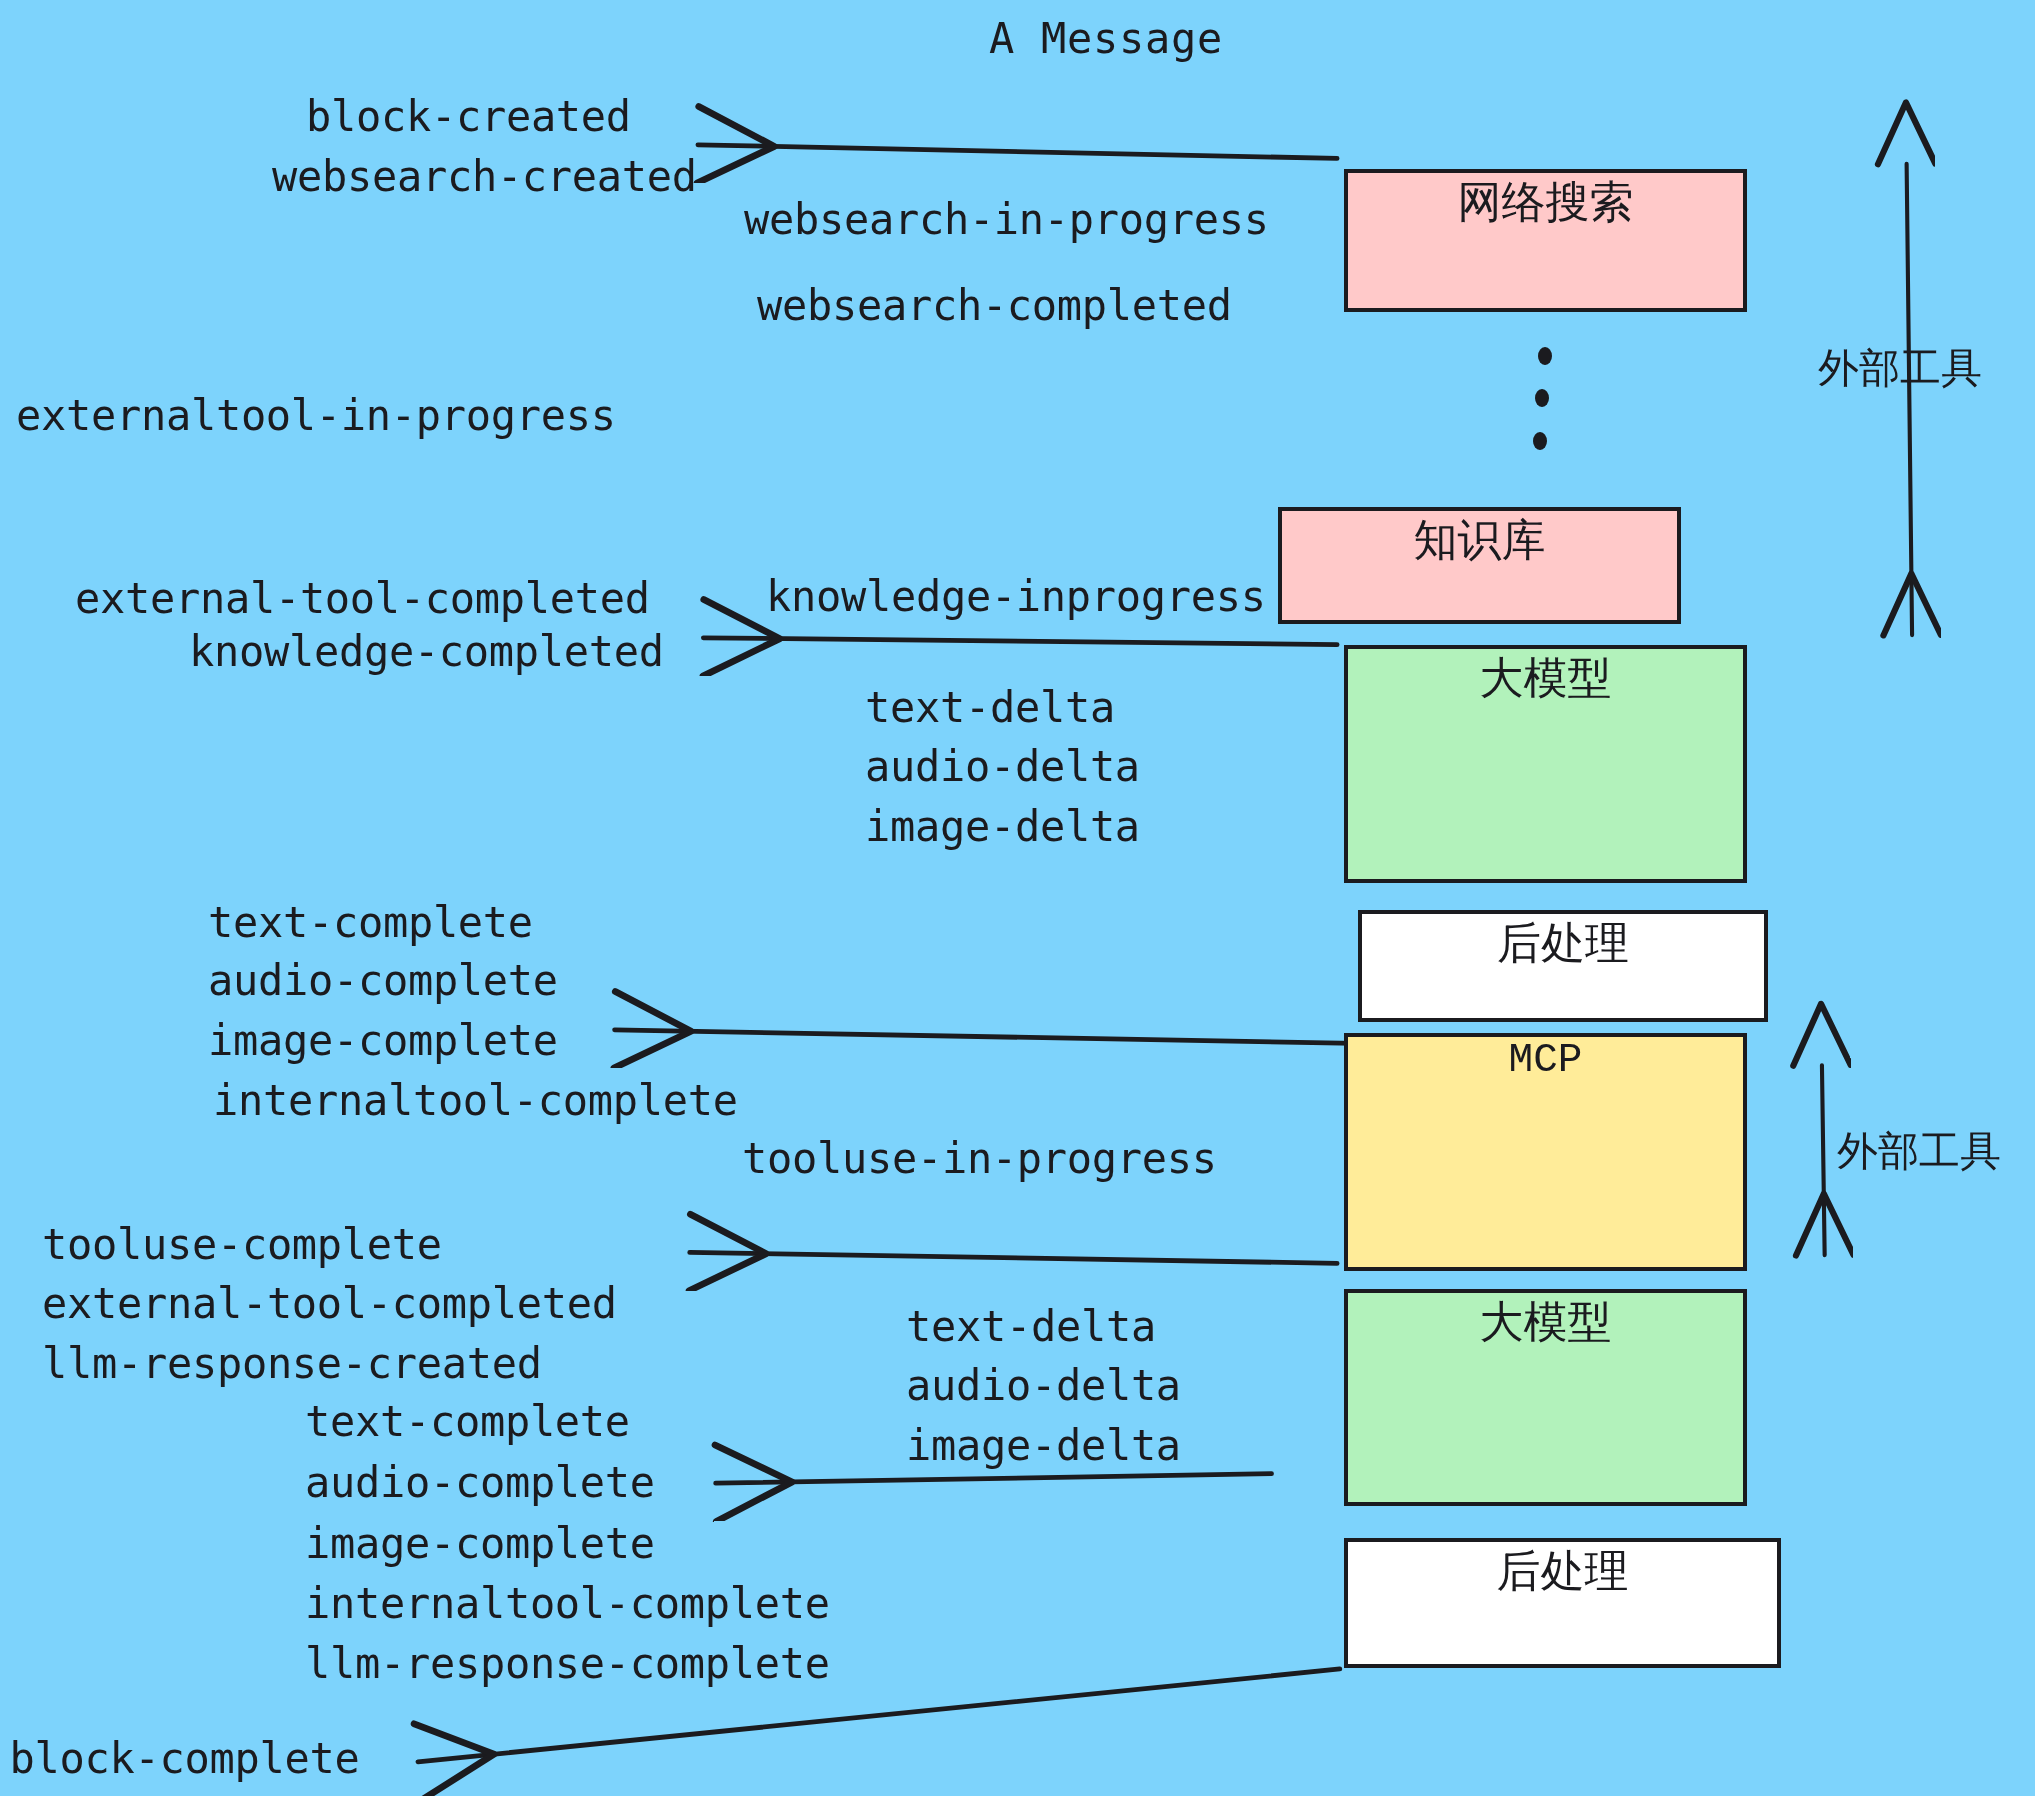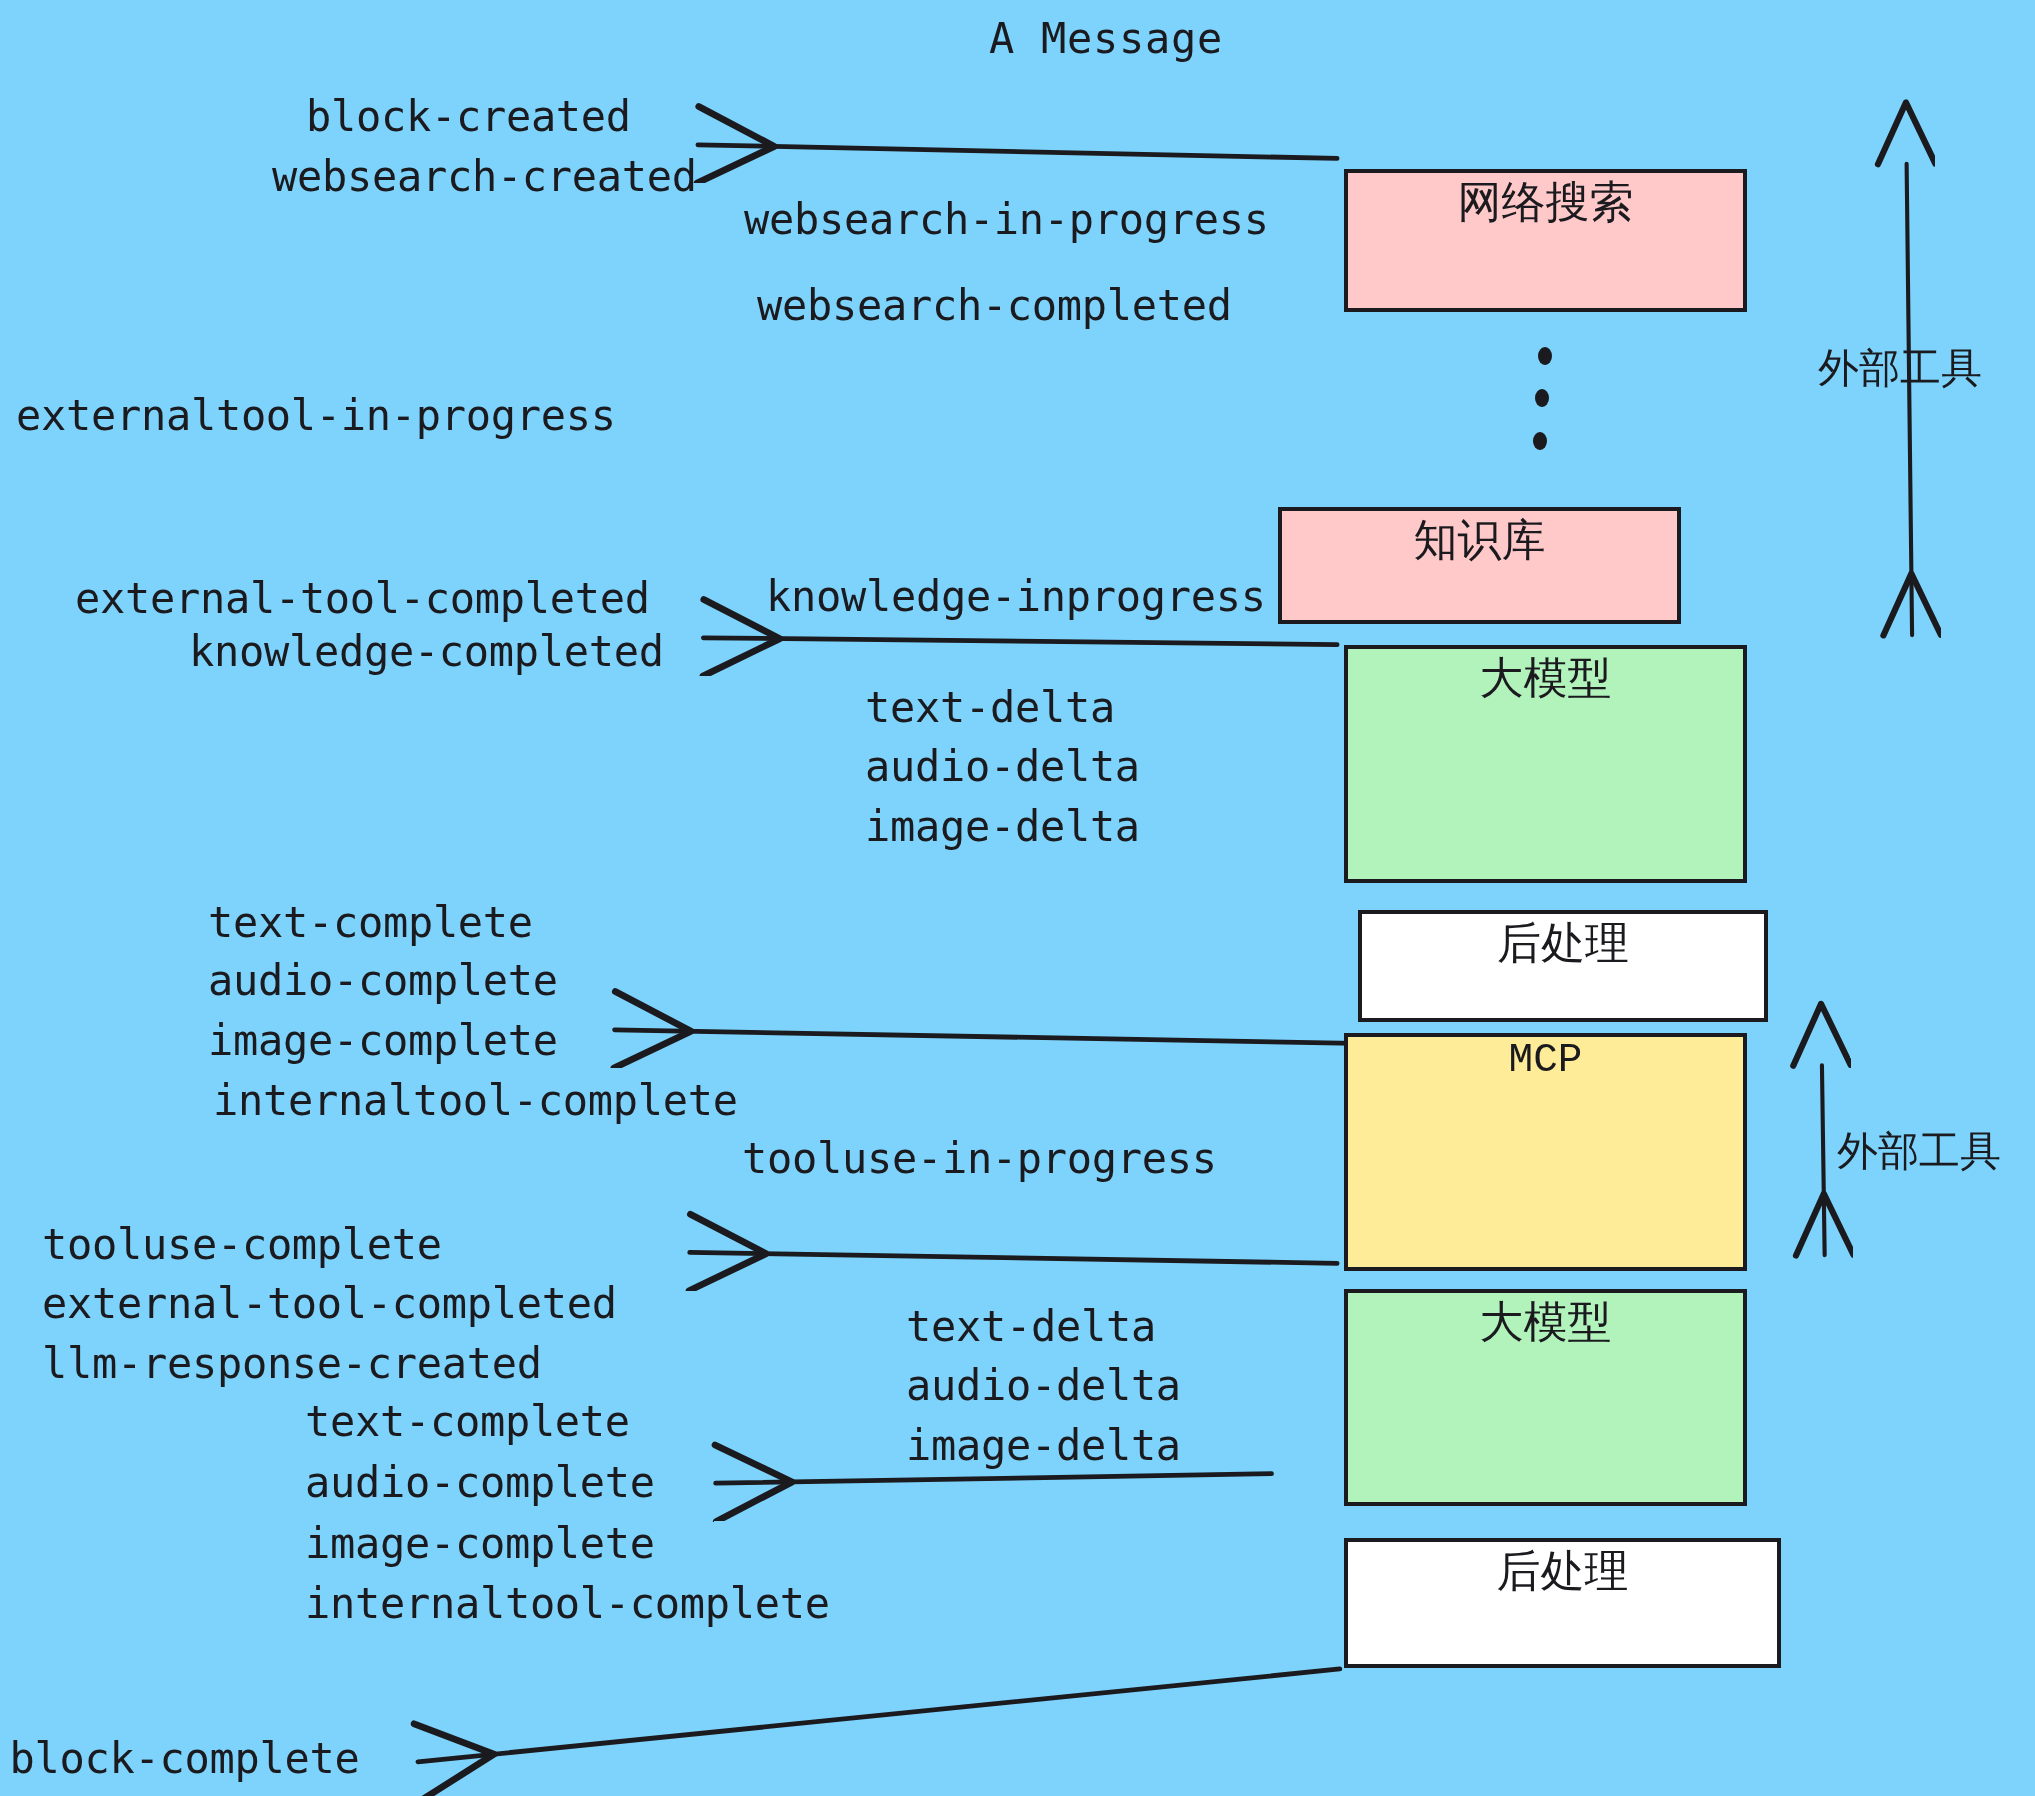--- a/index.html
+++ b/index.html
@@ -126,19 +126,20 @@
   <div class="evt" style="left:208px;  top:1020px;">image-complete</div>
   <div class="evt" style="left:213px;  top:1080px;">internaltool-complete</div>
   <div class="evt" style="left:742px; top:1138px;">tooluse-in-progress</div>
   <div class="evt" style="left:42px;   top:1224px;">tooluse-complete</div>
   <div class="evt" style="left:42px;  top:1283px;">external-tool-completed</div>
   <div class="evt" style="left:42px;   top:1343px;">llm-response-created</div>
   <div class="evt" style="left:305px;  top:1401px;">text-complete</div>
   <div class="evt" style="left:305px;  top:1462px;">audio-complete</div>
   <div class="evt" style="left:305px;  top:1523px;">image-complete</div>
   <div class="evt" style="left:305px;  top:1583px;">internaltool-complete</div>
+  <div class="evt" style="left:305px;  top:1643px;">llm-response-complete</div>
   <div class="evt" style="left:9.6px;   top:1738px;">block-complete</div>
   <div class="evt" style="left:906px; top:1306px;">text-delta</div>
   <div class="evt" style="left:906px; top:1365px;">audio-delta</div>
   <div class="evt" style="left:906px; top:1425px;">image-delta</div>
 
 </div>
 
 
 </body></html>

